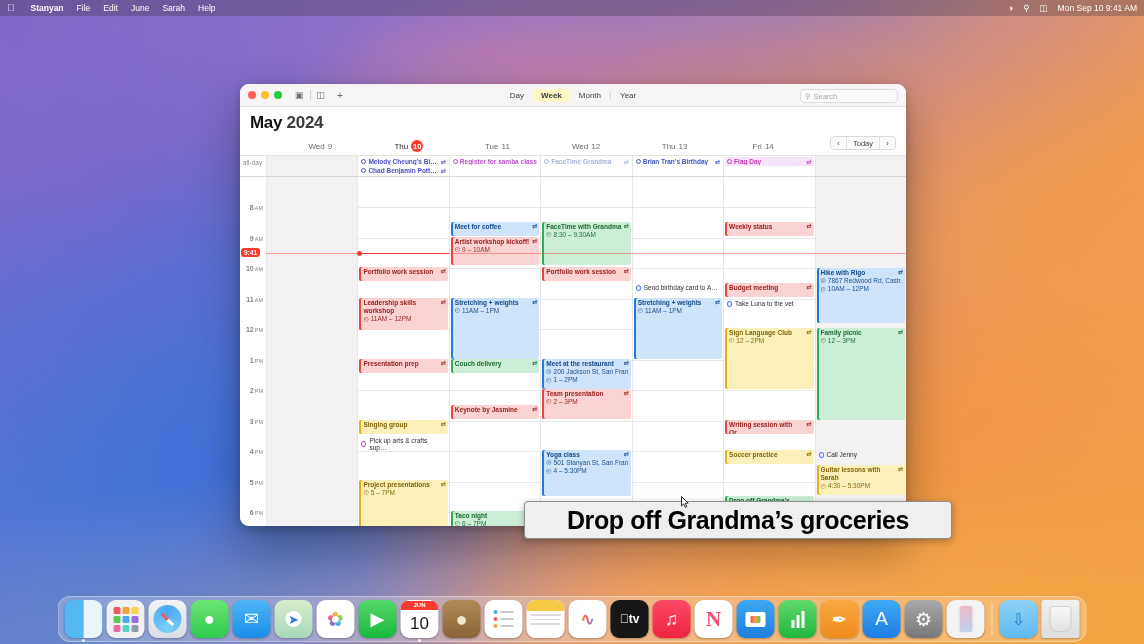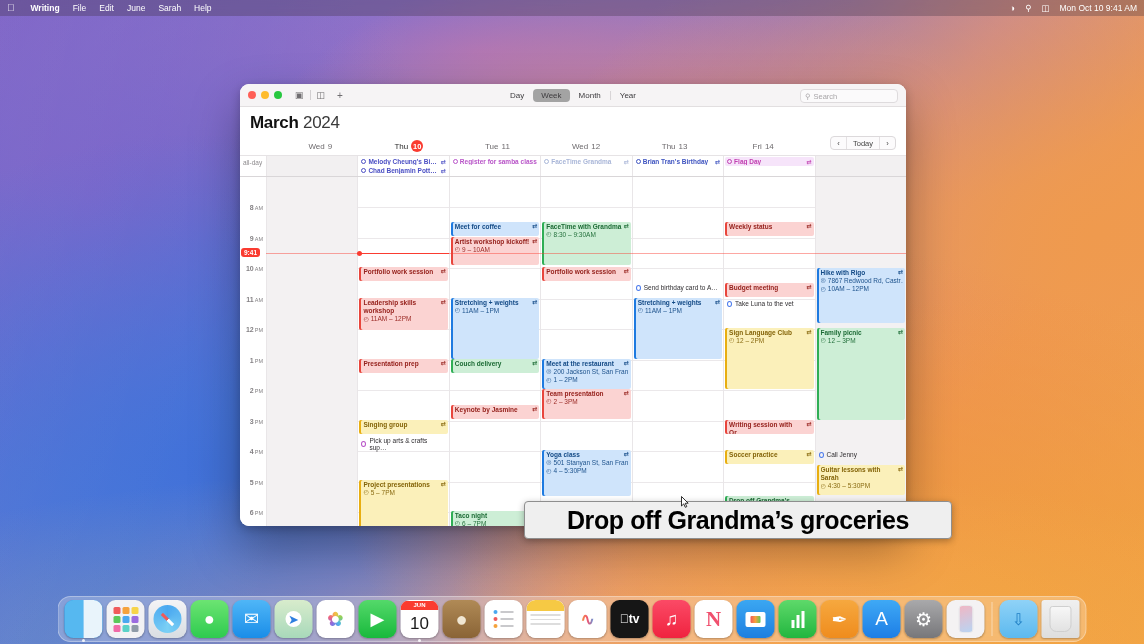--- a/index.html
+++ b/index.html
@@ -73,36 +73,36 @@
   .tb-icons { display: flex; align-items: center; gap: 6px; margin-left: 13px; color: #6f6d70; }
   .tb-sep { width: 1px; height: 10px; background: #d2cfd1; }
   .seg {
     position: absolute; left: 50%; transform: translateX(-50%);
     display: flex; align-items: center; gap: 1px;
     font-size: 8px; color: #3d3b3e;
   }
   .seg .sv {
     padding: 2px 8px; border-radius: 4px; cursor: default; white-space: nowrap;
   }
-  .seg .sv.active { background: #a3a3a3; font-weight: normal; }
+  .seg .sv.active { background: #fef9c3; font-weight: bold; }
   .seg .sdiv { width: 1px; height: 9px; background: #d8d5d7; }
   .searchbox {
     position: absolute; right: 8px; top: 5px;
     width: 98px; height: 14px;
     border: 1px solid #dedbdd; border-radius: 4px;
     background: #fbfafb;
     display: flex; align-items: center; gap: 3px;
     padding: 0 4px; font-size: 7.5px; color: #a9a6a9;
   }
 
   
   #cal-header { padding: 6px 10px 0 10px; background: #fff; position: relative; }
   #month-title { font-size: 17px; color: #111; letter-spacing: -0.3px; }
   #month-title .m { font-weight: bold; }
-  #month-title .y { font-weight: normal; color: #3a3a3a; }
+  #month-title .y { font-weight: bold; color: #3a3a3a; }
   #navgroup {
     position: absolute; right: 10px; top: 29px;
     display: flex; align-items: center;
     border: 1px solid #dcd9db; border-radius: 4px; overflow: hidden;
     height: 14px; background: #fcfbfc;
   }
   #navgroup div {
     font-size: 7.5px; color: #444;
     display: flex; align-items: center; justify-content: center;
     height: 100%;
@@ -243,32 +243,32 @@
   .dk-wrap { position: relative; display: flex; align-items: flex-end; }
 </style>
 </head>
 <body>
 
 <div id="desktop"></div>
 
 <div id="menubar">
   <div class="mb-left">
     <span class="mb-apple"></span>
-    <span class="mb-item mb-bold">Writing</span>
+    <span class="mb-item mb-bold">Stanyan</span>
     <span class="mb-item">File</span>
     <span class="mb-item">Edit</span>
     <span class="mb-item">June</span>
     <span class="mb-item">Sarah</span>
     <span class="mb-item">Help</span>
   </div>
   <div class="mb-right">
     <span class="mb-ico">◑</span>
     <span class="mb-ico">⚲</span>
     <span class="mb-ico">◫</span>
-    <span>Mon Oct 10  9:41 AM</span>
+    <span>Mon Sep 10  9:41 AM</span>
   </div>
 </div>
 
 <div id="window">
 
   <div id="titlebar">
     <div class="traffic">
       <span class="tl red"></span>
       <span class="tl yellow"></span>
       <span class="tl green"></span>
@@ -287,21 +287,21 @@
       <span class="sv">Year</span>
     </div>
     <div class="searchbox">
       <span>⚲</span>
       <span>Search</span>
     </div>
   </div>
 
   <div id="cal-header">
     <div id="month-title">
-      <span class="m">March</span>
+      <span class="m">May</span>
       <span class="y">2024</span>
     </div>
     <div id="navgroup">
       <div class="nav-arrow">‹</div>
       <div class="nav-today">Today</div>
       <div class="nav-arrow">›</div>
     </div>
     <div id="daybar">
         <div class="dh">
           <span>Wed</span>

